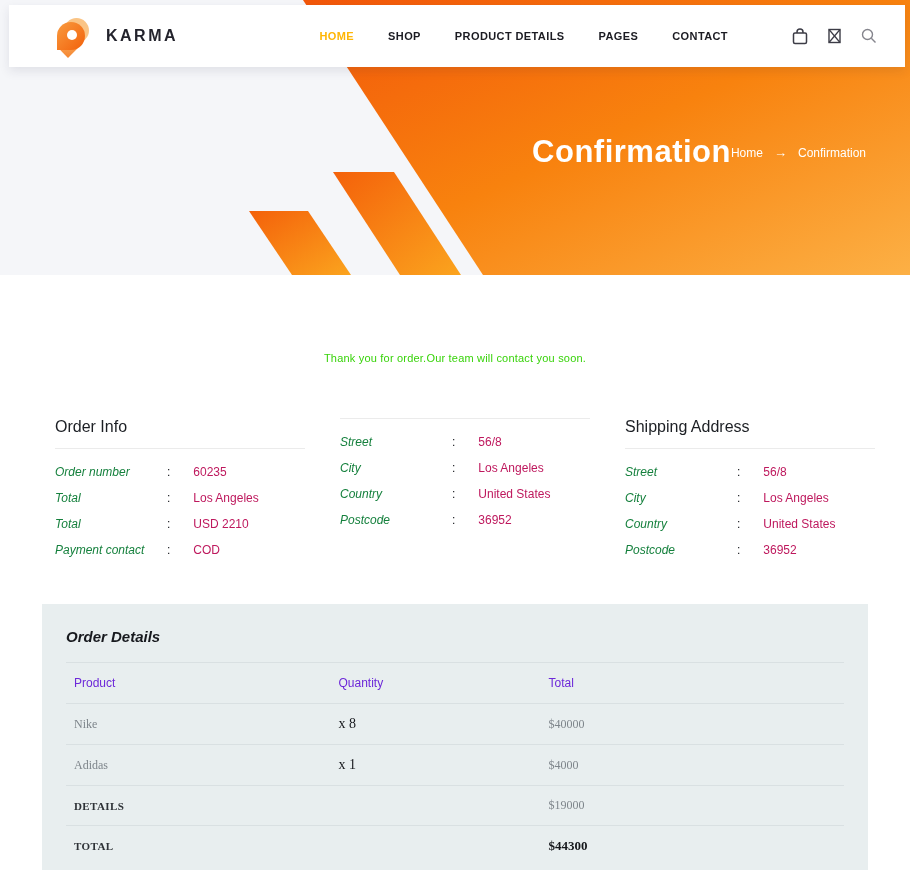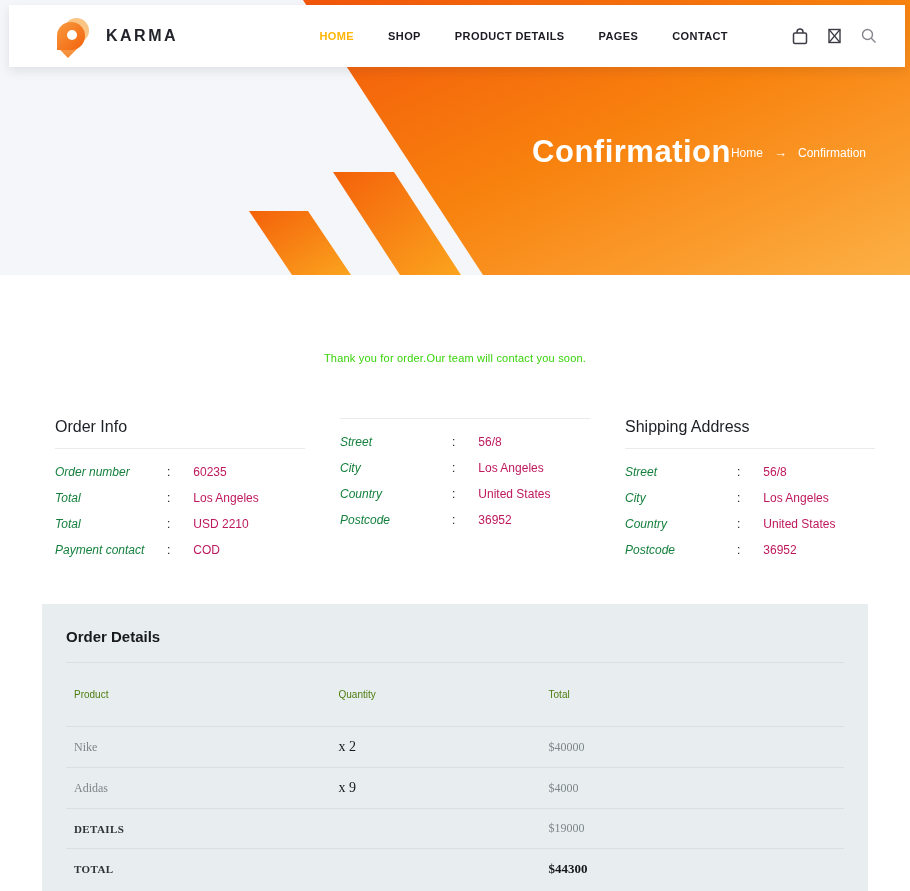--- a/index.html
+++ b/index.html
@@ -58,25 +58,25 @@
   .info-col { width:250px; margin-right:35px; }
   .col-title { margin:0 0 12px; font-size:16px; font-weight:500; color:#1c1f24; }
   .col-rule { border:none; border-top:1px solid #ebebeb; margin:0 0 16px; }
   .info-row { display:flex; align-items:baseline; font-size:12px; margin-bottom:12px; }
   .info-label { width:112px; color:#15803d; flex:none;font-style:italic; }
   .info-colon { color:#17191e; margin-right:5px; }
   .info-value { color:#be185d;margin-left:18px; }
 
   
   .details { margin:35px 42px 0; background:#e8eeef; padding:22px 24px 4px; }
-  .details-title { margin:2px 0 17px; font-size:15px; font-weight:600; color:#17191e; }
+  .details-title { margin:2px 0 17px; font-size:15px; font-weight:600; color:#17191e;font-style:italic; }
   table.order-table { width:100%; border-collapse:collapse; }
   .order-table th {
-    text-align:left; font-weight:normal; font-size:10px; color:#4d7c0f;
-    padding:26px 8px; border-top:1px solid #d9e0e2; border-bottom:1px solid #d9e0e2;
+    text-align:left; font-weight:normal; font-size:12px; color:#6d28d9;
+    padding:13px 8px; border-top:1px solid #d9e0e2; border-bottom:1px solid #d9e0e2;
   }
   .order-table td {
     font-size:12px; color:#7e858b; padding:12px 8px; border-bottom:1px solid #d9e0e2;font-family:Liberation Serif, serif;
   }
   .order-table tr:last-child td { border-bottom:none; }
   .col-product { width:34%; } .col-qty { width:27%; } .col-total { width:39%; }
   td.qty { font-size:14px; color:#16181c; }
   td.sum-label { font-size:11px; font-weight:bold; letter-spacing:.4px; color:#2e3237; }
   td.total-value { font-size:13px; font-weight:bold; color:#15171b; }
 </style>
@@ -237,26 +237,26 @@
     <thead>
       <tr>
         <th class="col-product">Product</th>
         <th class="col-qty">Quantity</th>
         <th class="col-total">Total</th>
       </tr>
     </thead>
     <tbody>
       <tr>
         <td>Nike</td>
-        <td class="qty">x 2</td>
+        <td class="qty">x 8</td>
         <td>$40000</td>
       </tr>
       <tr>
         <td>Adidas</td>
-        <td class="qty">x 9</td>
+        <td class="qty">x 1</td>
         <td>$4000</td>
       </tr>
       <tr>
         <td class="sum-label">DETAILS</td>
         <td></td>
         <td>$19000</td>
       </tr>
       <tr>
         <td class="sum-label">TOTAL</td>
         <td></td>

